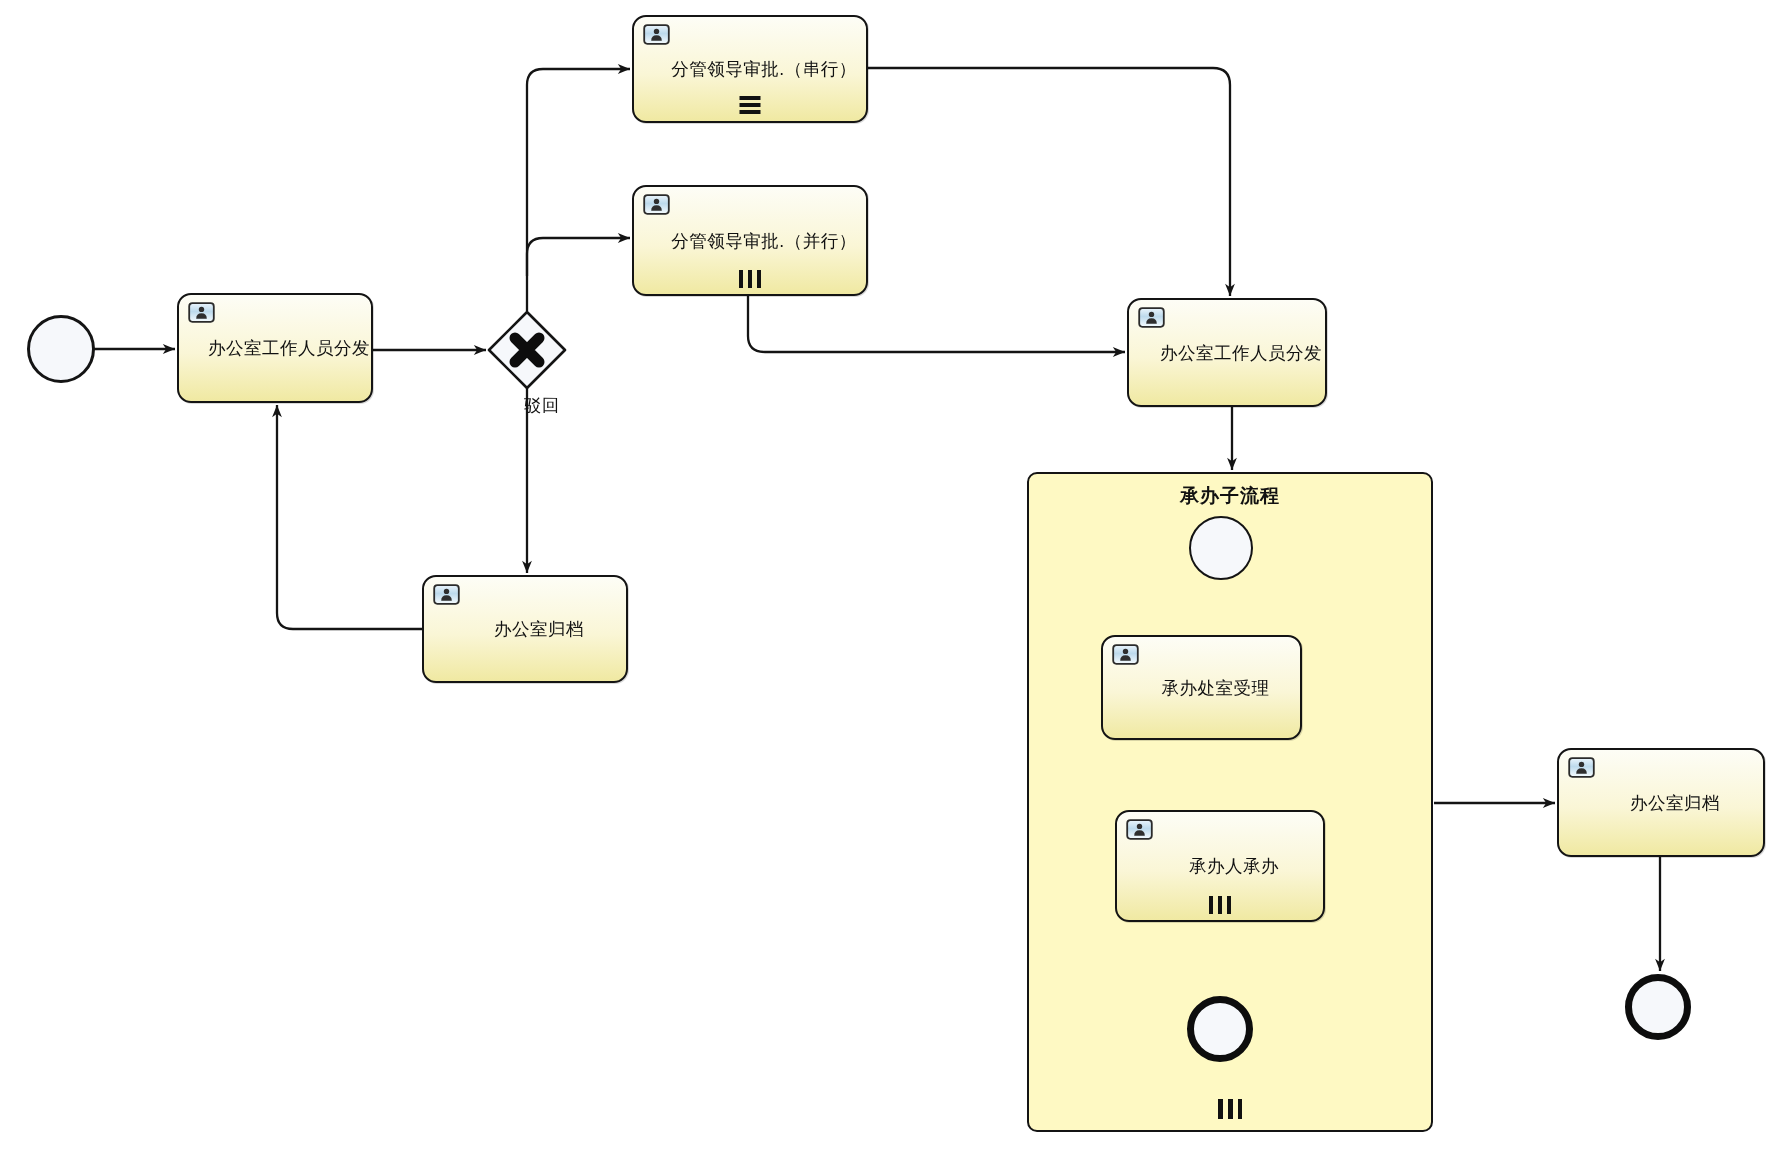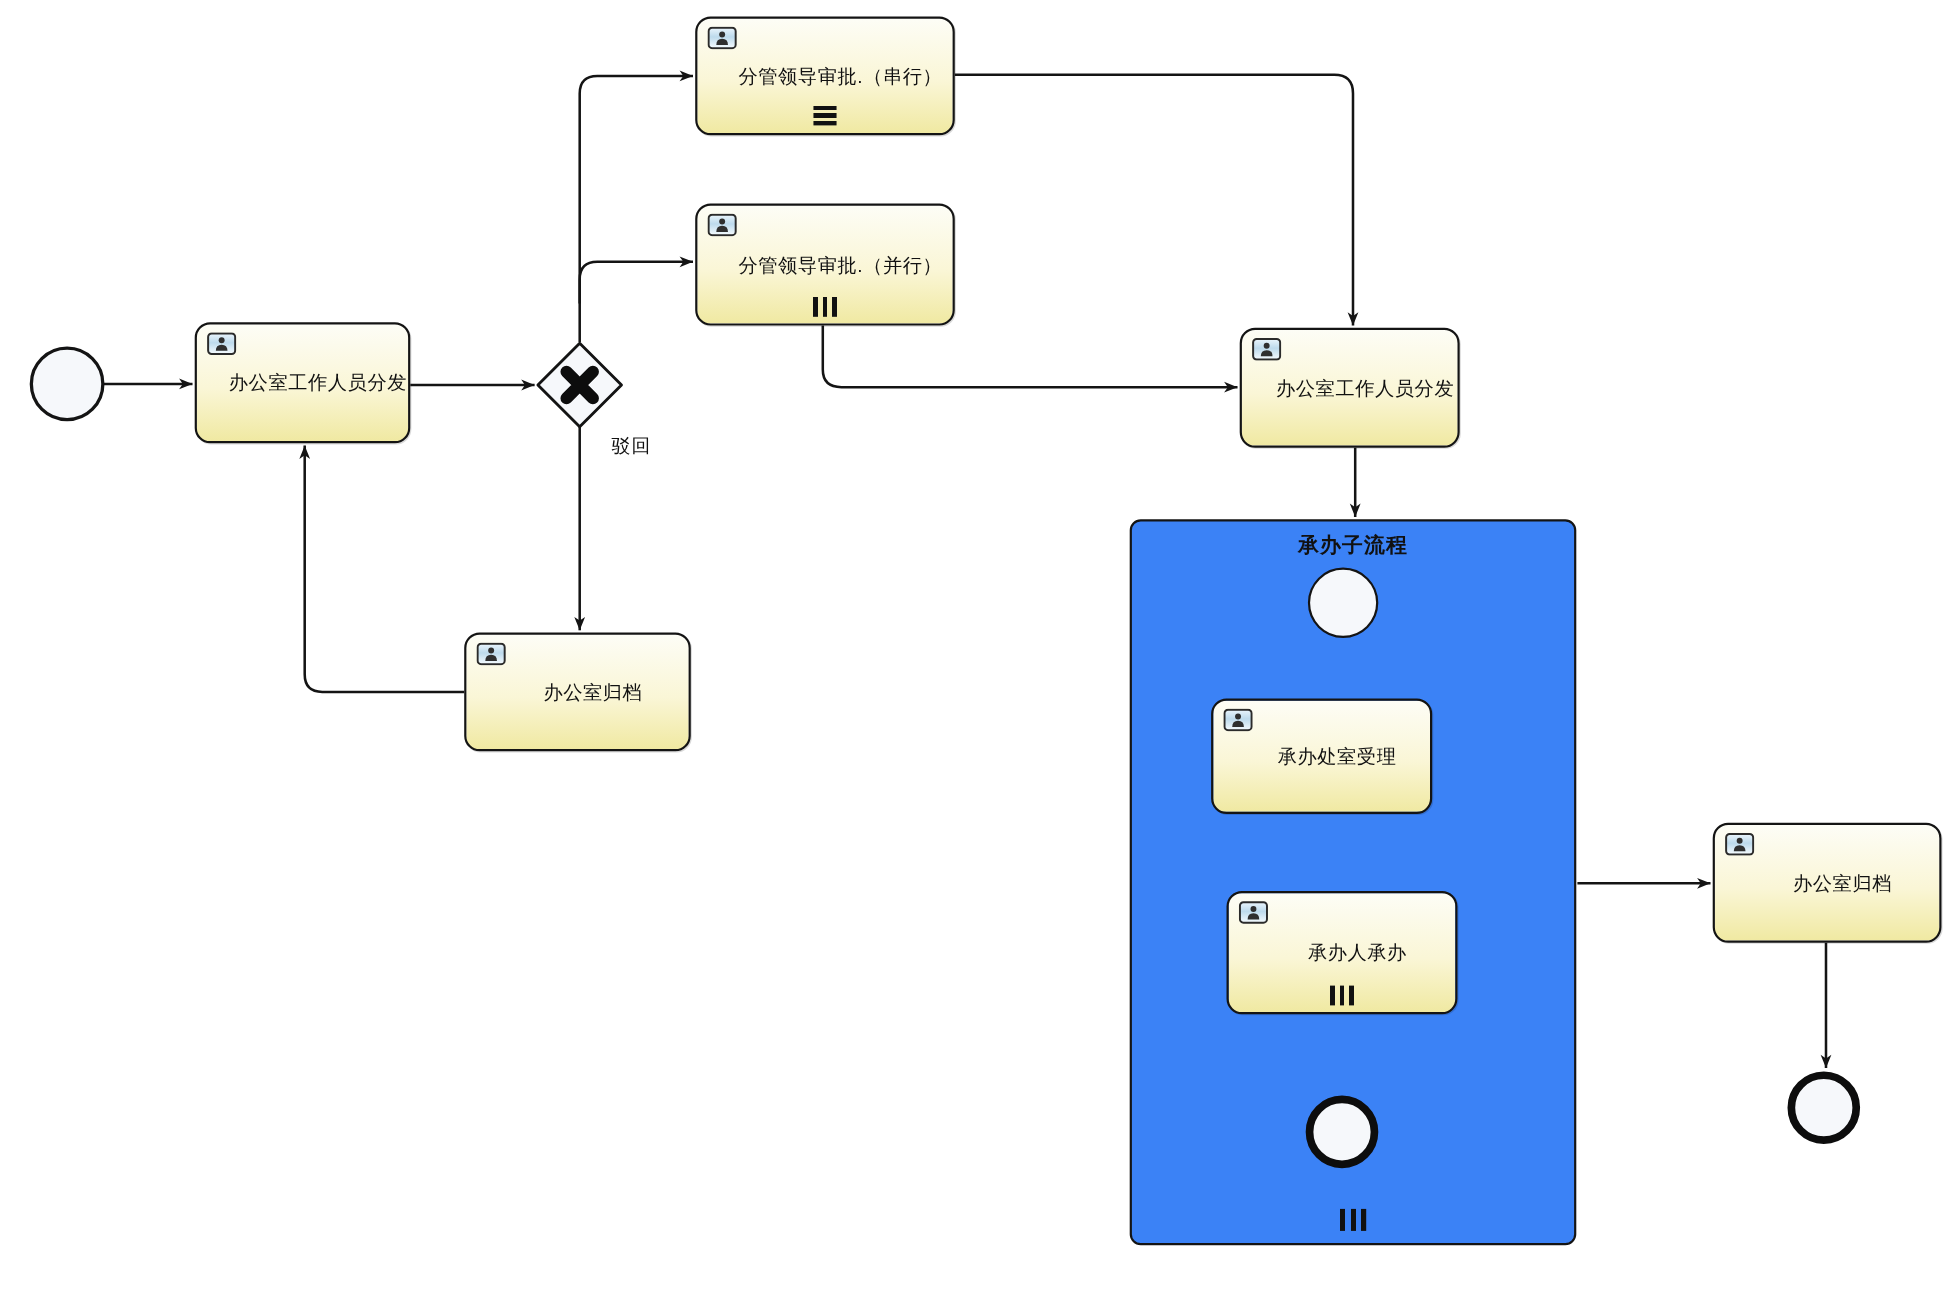--- a/index.html
+++ b/index.html
@@ -26,41 +26,41 @@
 
   .event{position:absolute;box-sizing:border-box;border-radius:50%;background:#f6f8fb;}
   .start-event{border:3px solid #141414;}
   .end-event{border:7px solid #0d0d0d;}
 
   .gateway{position:absolute;width:82px;height:82px;}
 
   .subprocess{
     position:absolute;box-sizing:border-box;
     border:2.2px solid #141414;border-radius:10px;
-    background:#3b82f6;
+    background:#fef9c3;
   }
   .subprocess-title{
     position:absolute;top:9px;left:0;right:0;text-align:center;
     font-size:19px;font-weight:bold;letter-spacing:1px;
   }
 
   .mi-seq{
     position:absolute;bottom:7px;left:50%;transform:translateX(-50%);
     width:21px;height:18px;
     background:repeating-linear-gradient(to bottom,#111 0 4.2px,transparent 4.2px 7px);
   }
   .mi-par{
     position:absolute;bottom:6px;left:50%;transform:translateX(-50%);
     width:22px;height:18px;
     background:repeating-linear-gradient(to right,#111 0 4.4px,transparent 4.4px 8.8px);
   }
   .subprocess > .mi-par{bottom:11px;width:24px;height:20px;
     background:repeating-linear-gradient(to right,#111 0 5px,transparent 5px 9.8px);}
 
-  .edge-label{position:absolute;font-size:17px;letter-spacing:1px;margin-left:32px;}
+  .edge-label{position:absolute;font-size:17px;letter-spacing:1px;}
 </style>
 </head>
 <body>
 
 <div class="canvas">
 
   <svg class="edges" width="1774" height="1172" viewBox="0 0 1774 1172">
     <defs>
       <marker id="arrow" markerUnits="userSpaceOnUse" markerWidth="15" markerHeight="12" refX="13" refY="5.5" orient="auto">
         <path d="M0.8,0.6 L13,5.5 L0.8,10.4 L4.2,5.5 Z" fill="#141414"></path>

